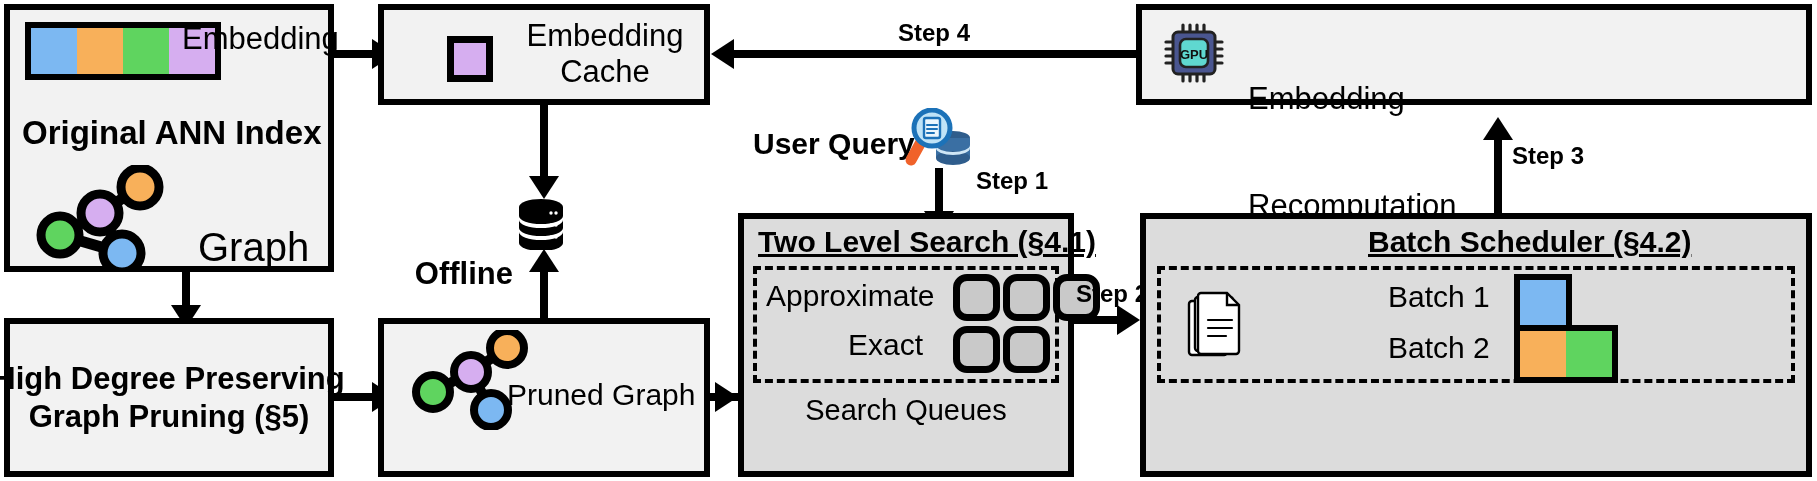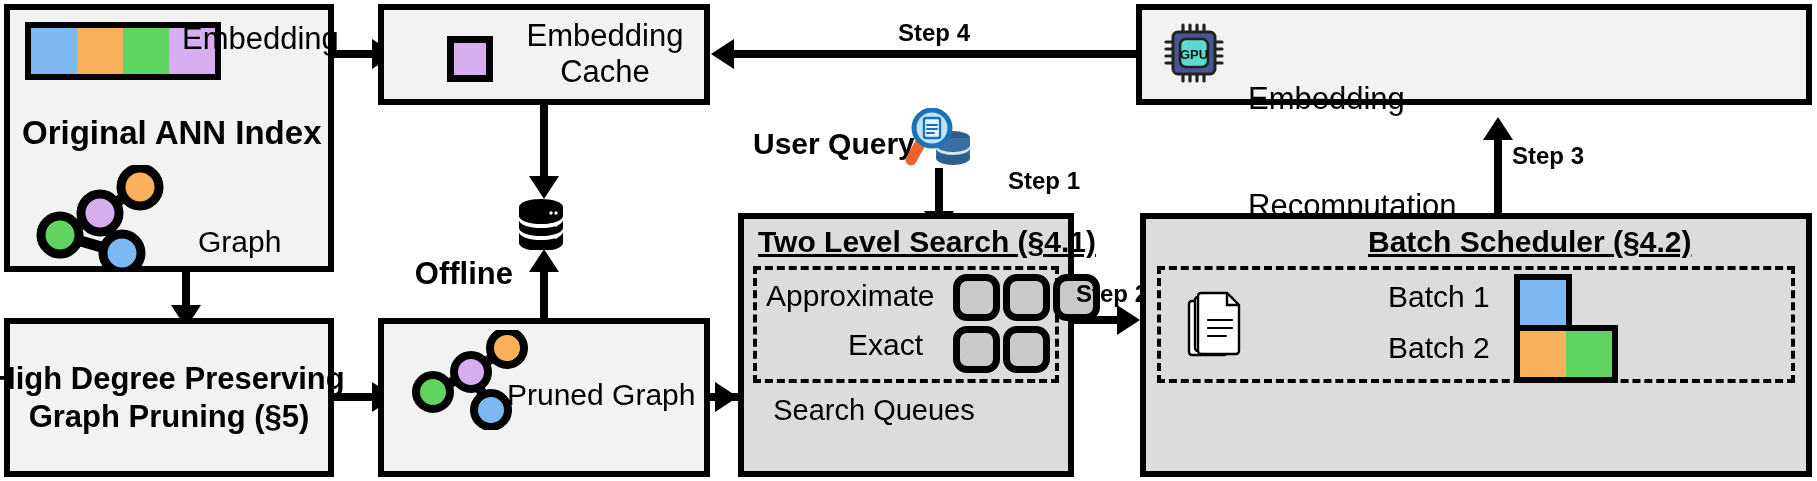--- a/index.html
+++ b/index.html
@@ -32,21 +32,21 @@
   .c-green{background:#5fd45f;}
   .c-purple{background:#d6aef0;}
 
   
   .slotrow{position:absolute;display:flex;gap:3px;}
   .slot{width:47px;height:47px;border:7px solid #000;border-radius:14px;background:#c9c9c9;box-sizing:border-box;}
 
   
   .t-embed{font-size:31px;}
   .t-ann{font-size:33px;font-weight:bold;}
-  .t-graph{font-size:30px;}
+  .t-graph{font-size:40px;}
   .t-cache{font-size:31px;line-height:1.15;}
   .t-server{font-size:31px;line-height:1.15;}
   .t-step{font-size:24px;font-weight:bold;}
   .t-store{font-size:31px;font-weight:bold;line-height:1.15;text-align:right;}
   .t-hdpg{font-size:31px;font-weight:bold;line-height:1.2;text-align:center;}
   .t-pruned{font-size:30px;}
   .t-title{font-size:30px;font-weight:bold;text-decoration:underline;}
   .t-uq{font-size:30px;font-weight:bold;}
   .t-row{font-size:30px;}
   .t-foot{font-size:29px;}
@@ -171,21 +171,21 @@
     <rect x="21" y="10" width="16" height="20" rx="2" fill="#eaf6fd" stroke="#1c72b8" stroke-width="2.4"></rect>
     <g stroke="#1c72b8" stroke-width="2" stroke-linecap="round">
       <line x1="24" y1="17" x2="34" y2="17"></line>
       <line x1="24" y1="21" x2="34" y2="21"></line>
       <line x1="24" y1="25" x2="31" y2="25"></line>
     </g>
   </svg>
 
   <div class="vline" style="left:935px;top:168px;height:45px;"></div>
   <div class="ar-d" style="left:924px;top:211px;"></div>
-  <div class="lbl t-step" style="left:1008px;top:168px;">Step 1</div>
+  <div class="lbl t-step" style="left:976px;top:168px;">Step 1</div>
 
   <div class="vline" style="left:182px;top:272px;height:35px;"></div>
   <div class="ar-d" style="left:171px;top:305px;"></div>
 
   <div class="box" style="left:4px;top:318px;width:330px;height:159px;"></div>
   <div class="lbl t-hdpg center" style="left:10px;top:325px;width:318px;height:145px;flex-direction:column;">
     <span>High Degree Preserving</span>
     <span>Graph Pruning (§5)</span>
   </div>
 
@@ -222,21 +222,21 @@
     <span class="slot"></span>
     <span class="slot"></span>
   </div>
 
   <div class="lbl t-row" style="left:848px;top:328px;">Exact</div>
   <div class="slotrow" style="left:953px;top:326px;">
     <span class="slot"></span>
     <span class="slot"></span>
   </div>
 
-  <div class="lbl t-foot center" style="left:712px;top:390px;width:324px;height:40px;">Search Queues</div>
+  <div class="lbl t-foot center" style="left:744px;top:390px;width:324px;height:40px;">Search Queues</div>
 
   <div class="hline" style="left:1074px;top:316px;width:48px;"></div>
   <div class="ar-r" style="left:1117px;top:305px;"></div>
   <div class="lbl t-step" style="left:1076px;top:281px;">Step 2</div>
 
   <div class="box shaded" style="left:1140px;top:213px;width:672px;height:264px;"></div>
   <div class="lbl t-title" style="left:1368px;top:225px;">Batch Scheduler (§4.2)</div>
 
   <div class="dashed" style="left:1157px;top:266px;width:638px;height:117px;"></div>
 

